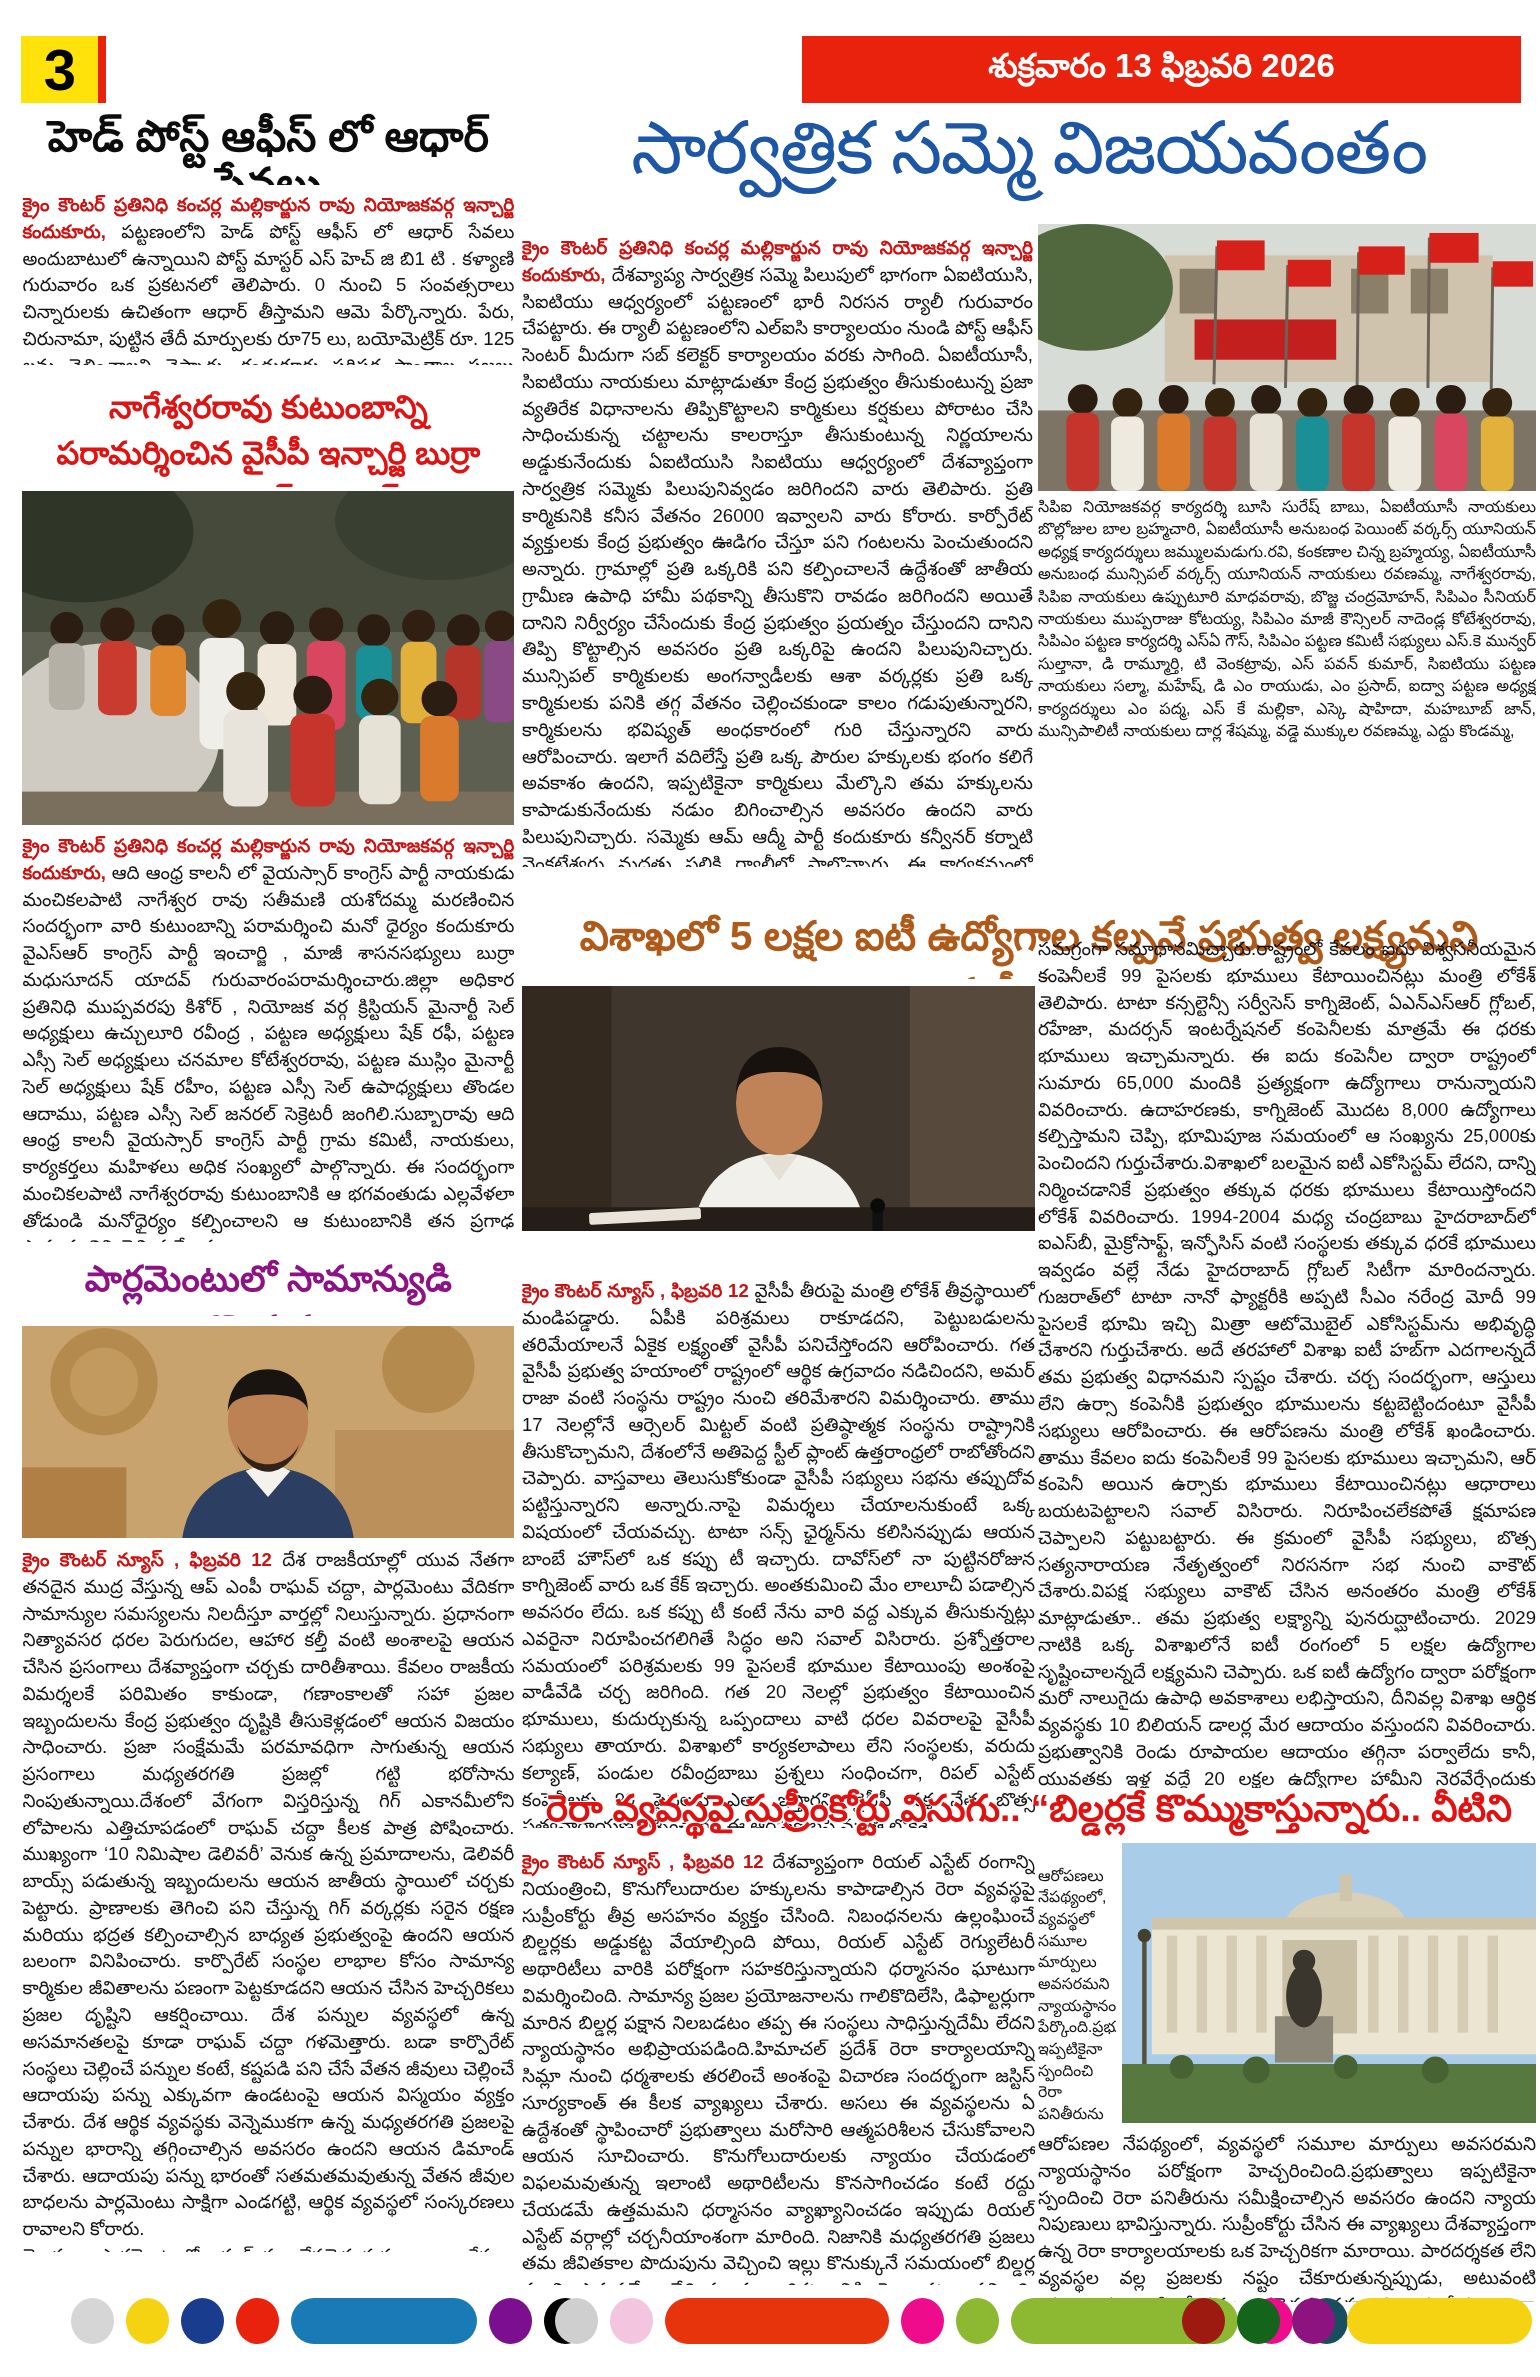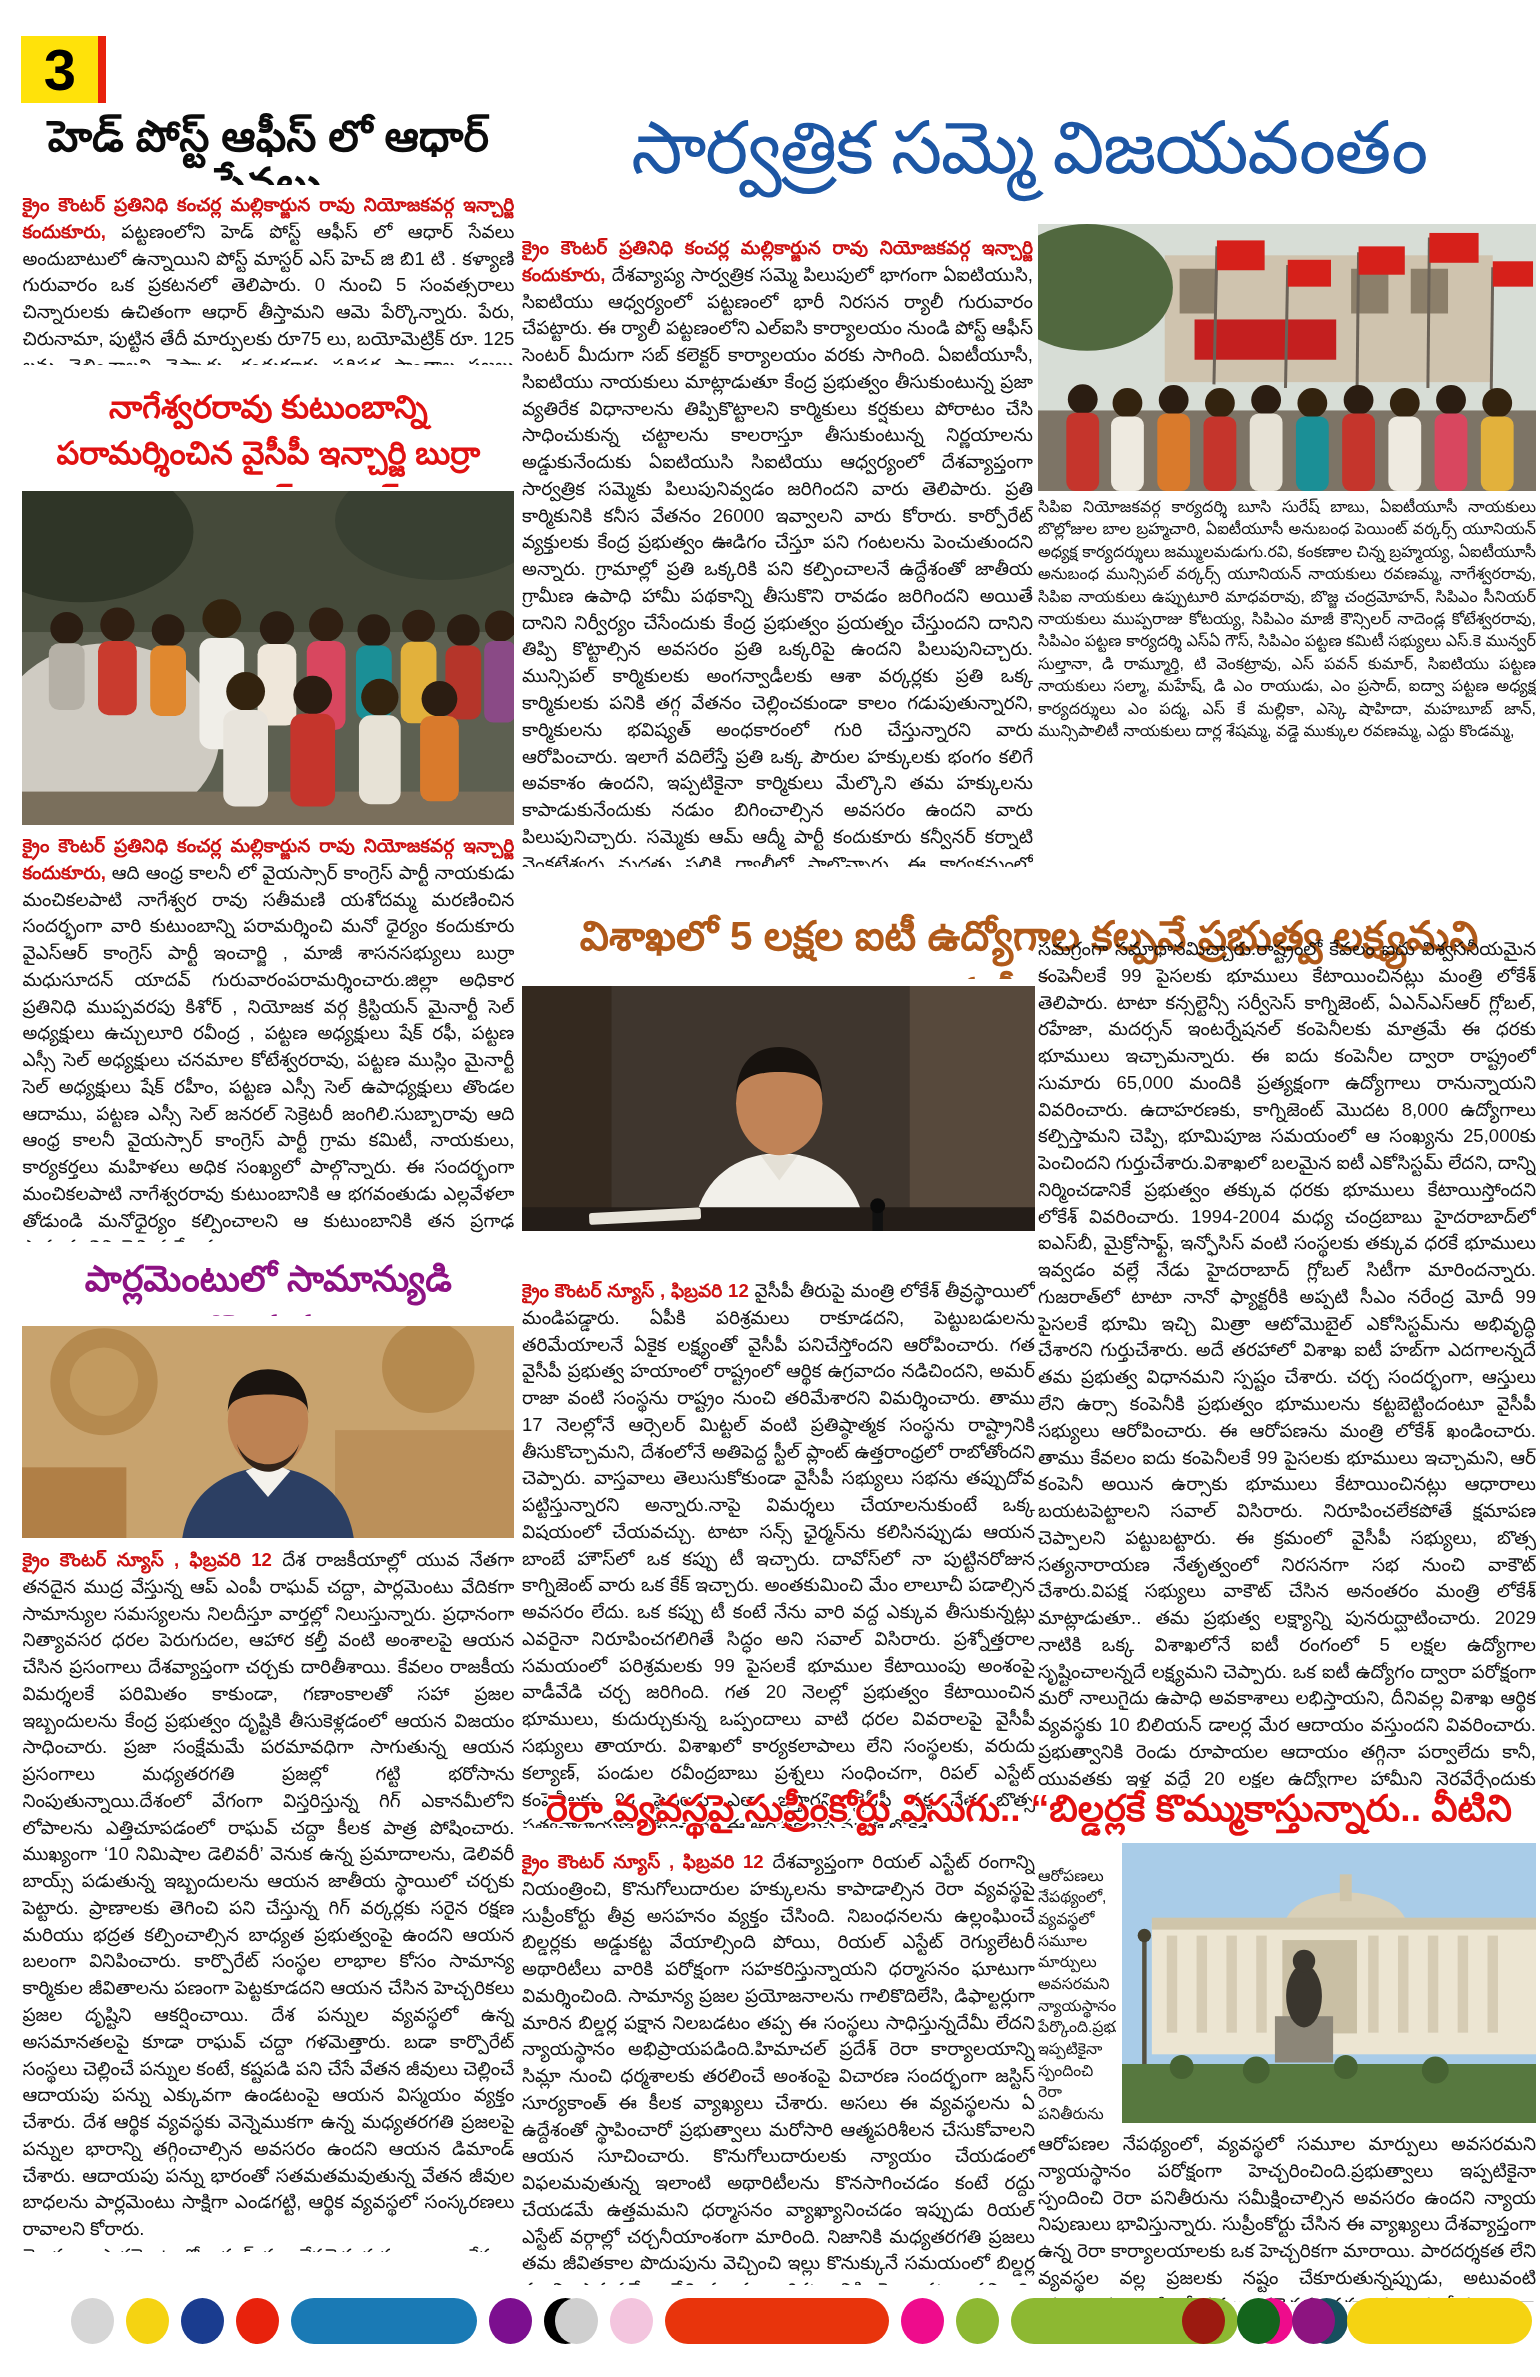--- a/index.html
+++ b/index.html
@@ -33,20 +33,21 @@
   .dots{display:flex;align-items:center;gap:12px;}
   .dotitem{height:46px;}
 </style>
 </head>
 <body>
 
 <div class="page">
 
   <div class="abs pagenum" style="left:21px;top:36px;width:78px;height:67px;">3</div>
   <div class="abs sliver" style="left:98px;top:36px;width:7.5px;height:67px;"></div>
+  <div class="abs bar bar-red" style="left:802px;top:36px;width:719px;height:67px;">శుక్రవారం  13 ఫిబ్రవరి 2026</div>
 
   <div class="abs h-black" style="left:22.4px;top:113px;width:492px;height:72px;">హెడ్ పోస్ట్ ఆఫీస్ లో ఆధార్ సేవలు</div>
   <div class="abs" style="left:22.4px;top:192px;width:492px;height:173px;">
     <p class="body"><span class="lead">క్రైం కౌంటర్ ప్రతినిధి కంచర్ల మల్లికార్జున రావు నియోజకవర్గ ఇన్చార్జి కందుకూరు,</span>
     <span>పట్టణంలోని హెడ్ పోస్ట్ ఆఫీస్ లో ఆధార్ సేవలు అందుబాటులో ఉన్నాయిని పోస్ట్ మాస్టర్ ఎస్ హెచ్ జి బి1 టి . కళ్యాణి గురువారం ఒక ప్రకటనలో తెలిపారు. 0 నుంచి 5 సంవత్సరాలు చిన్నారులకు ఉచితంగా ఆధార్ తీస్తామని ఆమె పేర్కొన్నారు. పేరు, చిరునామా, పుట్టిన తేదీ మార్పులకు రూ75 లు, బయోమెట్రిక్ రూ. 125 లను చెల్లించాలని చెప్పారు. కందుకూరు పరిసర ప్రాంతాల ప్రజలు ఆధార్ సేవలను సద్వినియోగం చేసుకోవాలని ఆమె కోరారు.</span></p>
   </div>
 
   <div class="abs h-red" style="left:22.4px;top:384px;width:492px;height:103px;">నాగేశ్వరరావు కుటుంబాన్ని పరామర్శించిన వైసీపీ ఇన్చార్జి బుర్రా  మధుసూదన్ యాదవ్</div>
 
   <div class="abs photo" style="left:22.4px;top:491px;width:492px;height:334px;">

